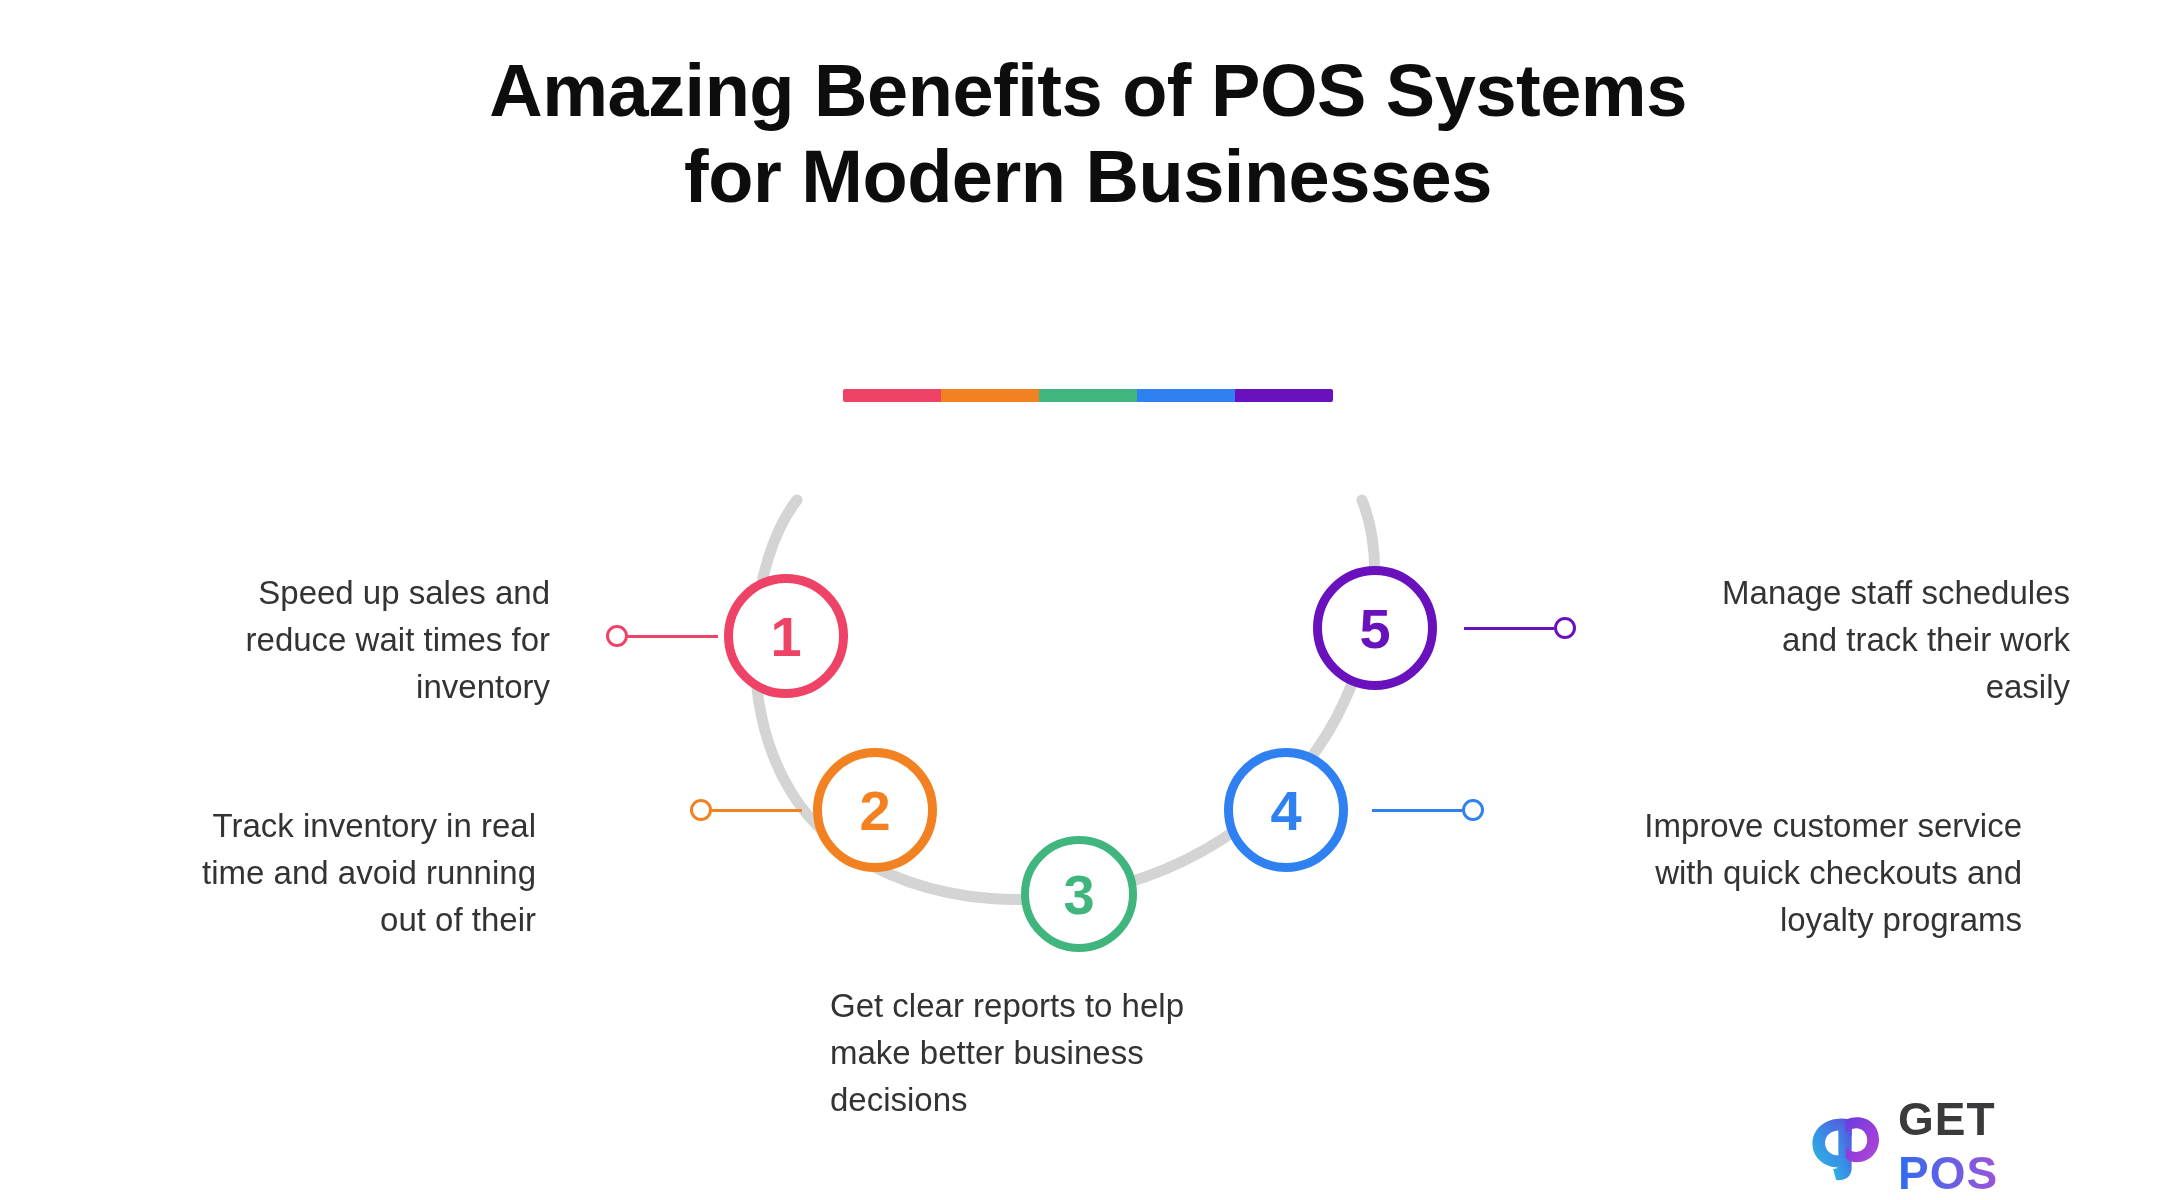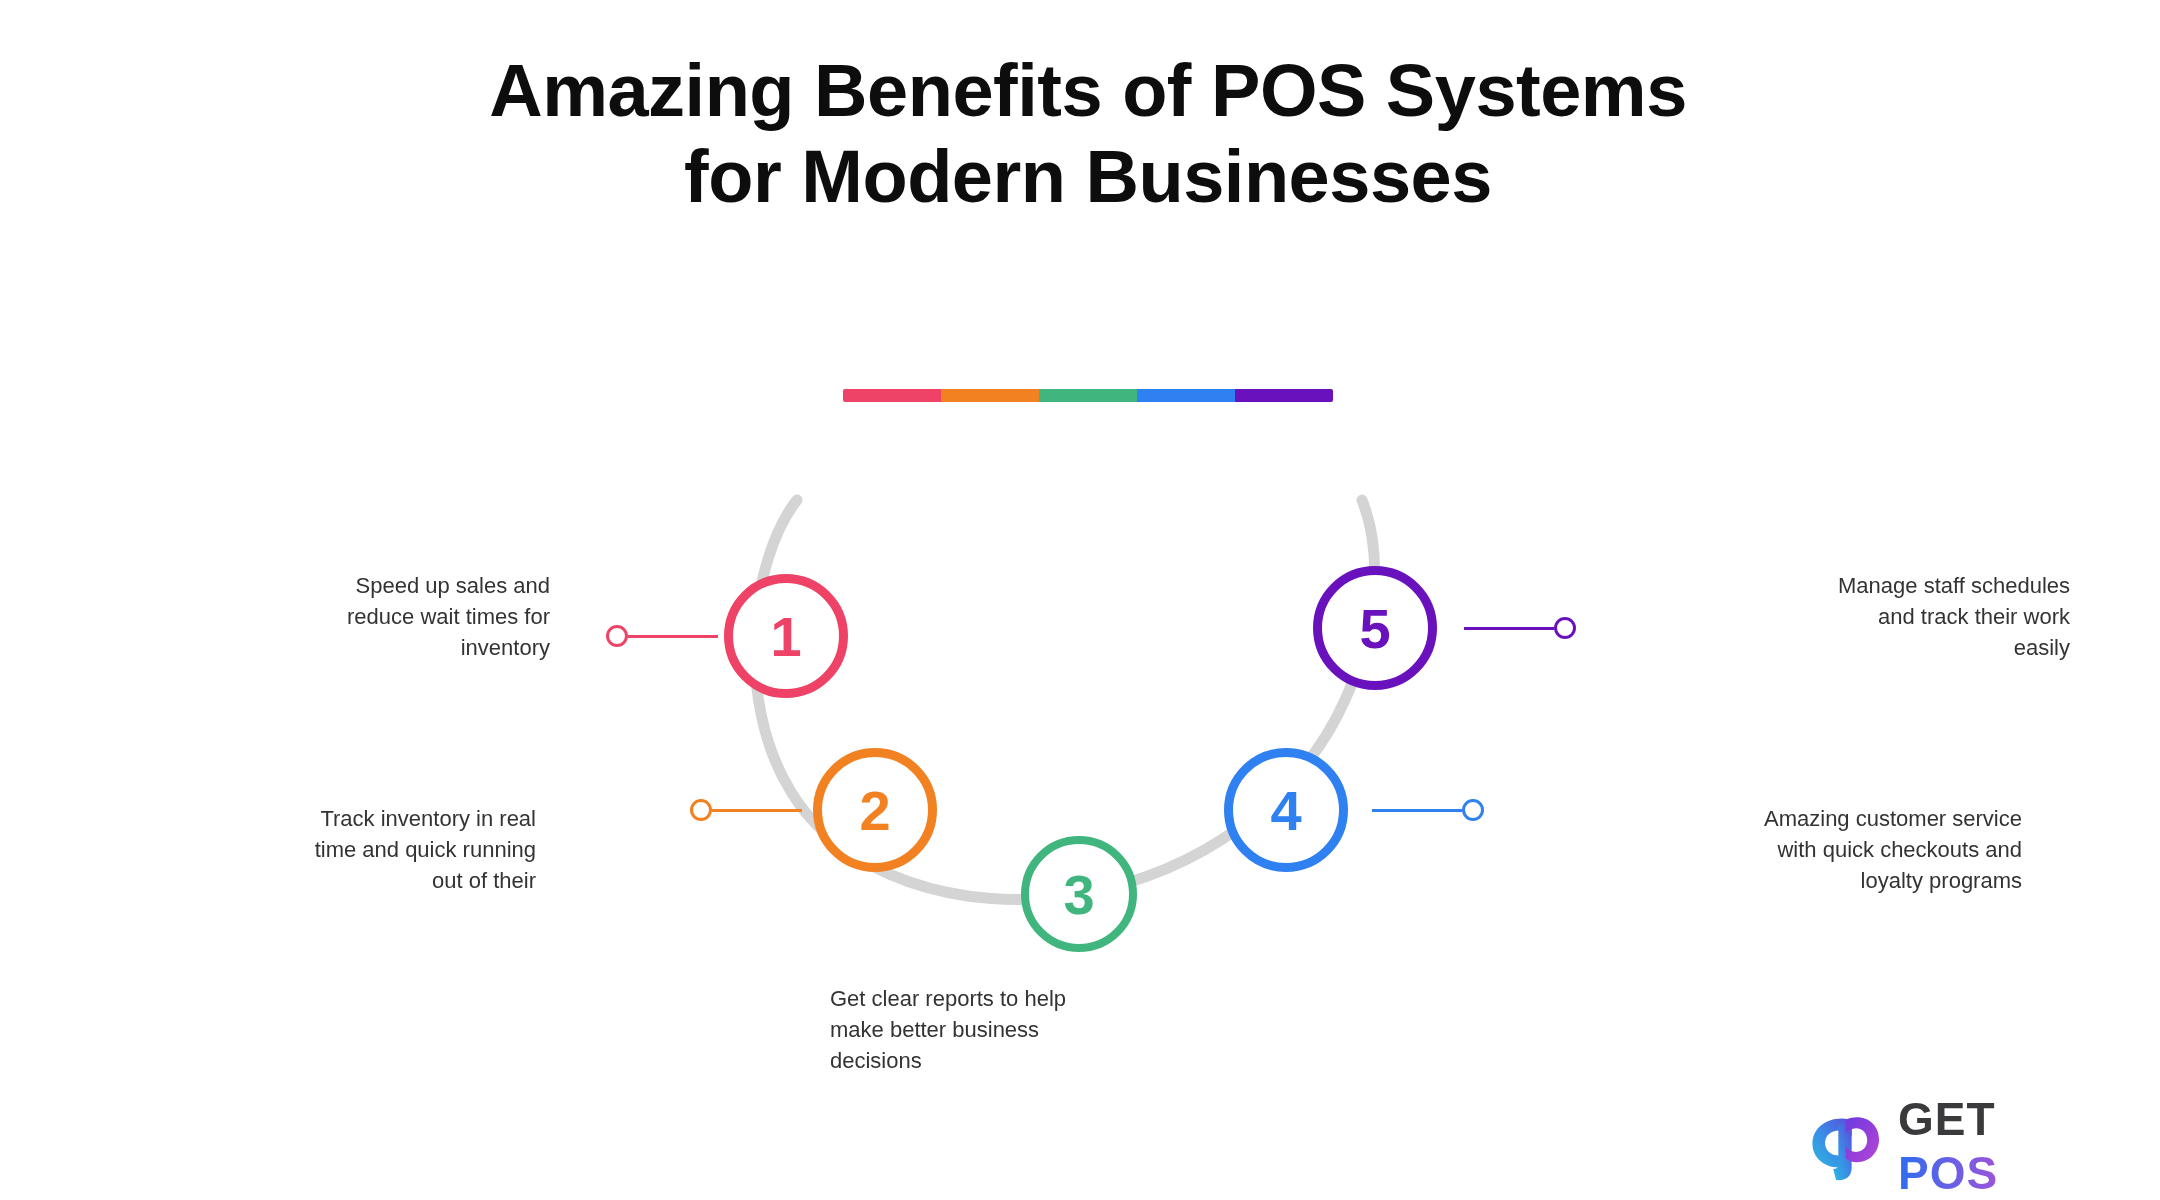--- a/index.html
+++ b/index.html
@@ -90,21 +90,21 @@
     border-radius: 50%;
     border-style: solid;
     border-width: 3px;
     background: #ffffff;
     flex: 0 0 auto;
   }
 
   
   .caption {
     position: absolute;
-    font-size: 22px;
+    font-size: 33px;
     line-height: 1.42;
     color: #333333;
     font-weight: 400;
   }
   .caption.right-align { text-align: right; }
   .caption.left-align  { text-align: right; }
   .caption.center-align{ text-align: left; }
 
   
   .logo {
@@ -191,32 +191,32 @@
   </div>
 
   <div class="caption right-align" id="cap-1" style="left: 120px; top: 570px; width: 430px;">
     <div>Speed up sales and</div>
     <div>reduce wait times for</div>
     <div>inventory</div>
   </div>
 
   <div class="caption right-align" id="cap-2" style="left: 136px; top: 803px; width: 400px;">
     <div>Track inventory in real</div>
-    <div>time and quick running</div>
+    <div>time and avoid running</div>
     <div>out of their</div>
   </div>
 
   <div class="caption center-align" id="cap-3" style="left: 830px; top: 983px; width: 390px;">
     <div>Get clear reports to help</div>
     <div>make better business</div>
     <div>decisions</div>
   </div>
 
   <div class="caption left-align" id="cap-4" style="left: 1522px; top: 803px; width: 500px;">
-    <div>Amazing customer service</div>
+    <div>Improve customer service</div>
     <div>with quick checkouts and</div>
     <div>loyalty programs</div>
   </div>
 
   <div class="caption left-align" id="cap-5" style="left: 1610px; top: 570px; width: 460px;">
     <div>Manage staff schedules</div>
     <div>and track their work</div>
     <div>easily</div>
   </div>
 

